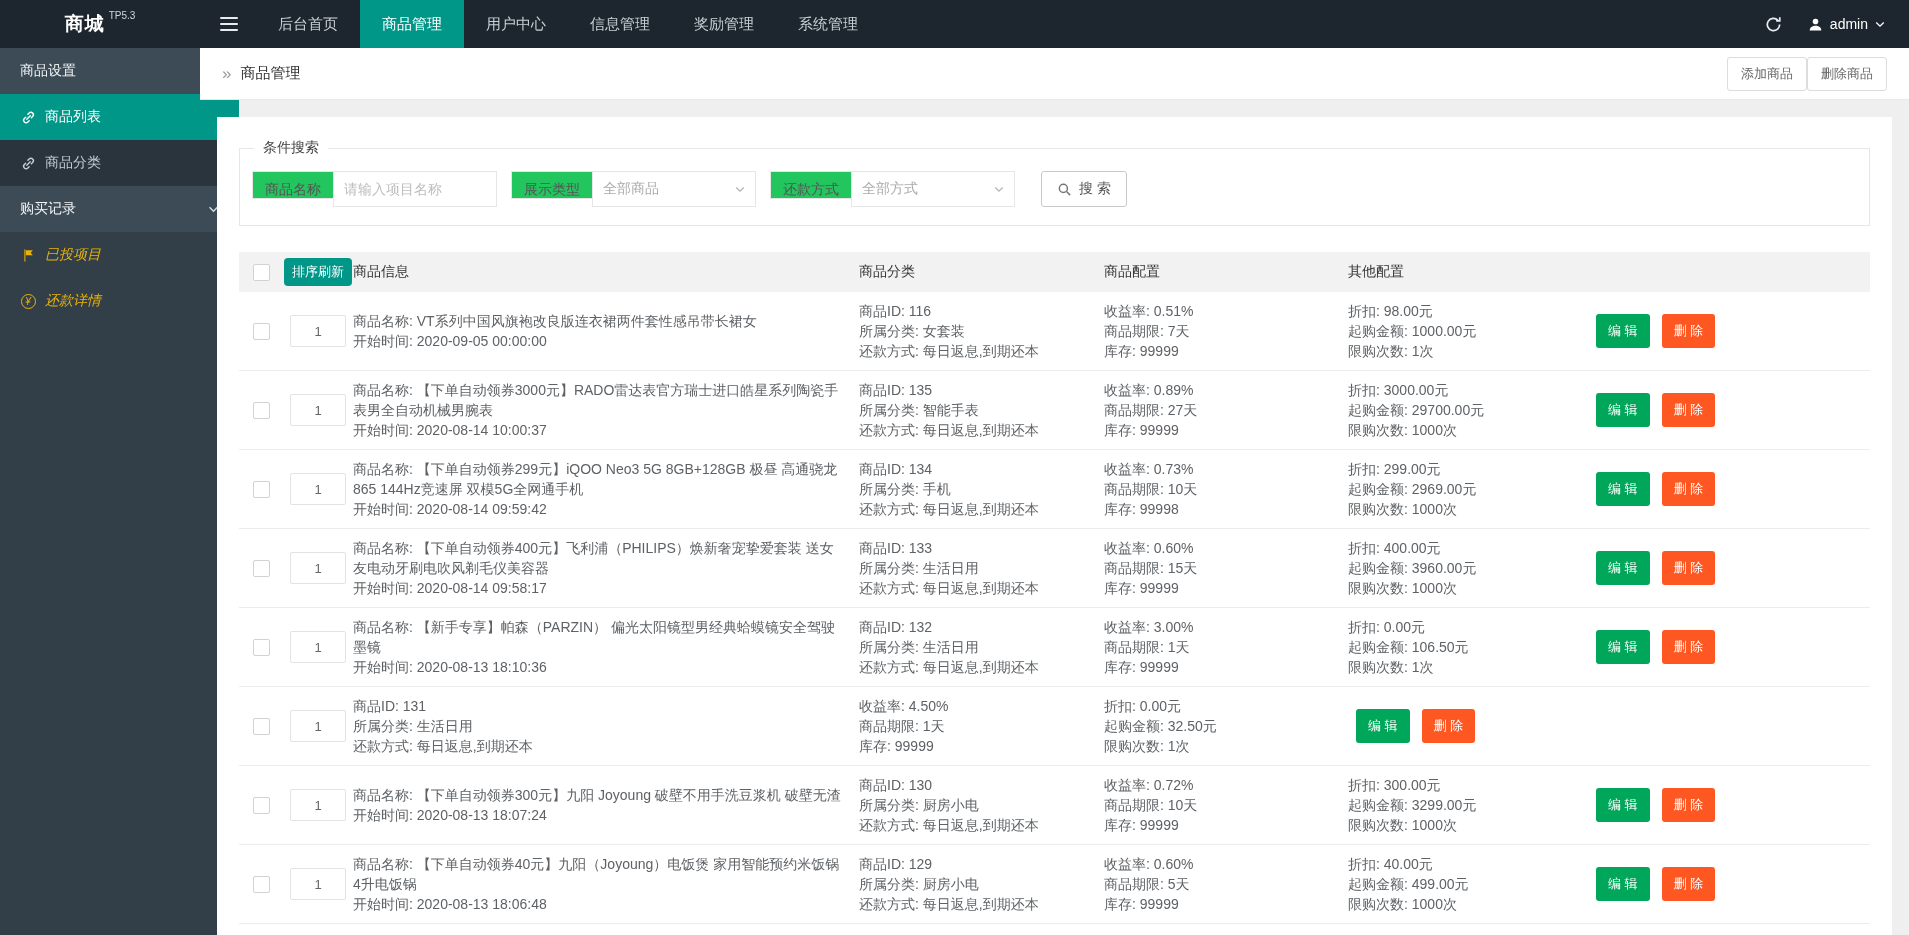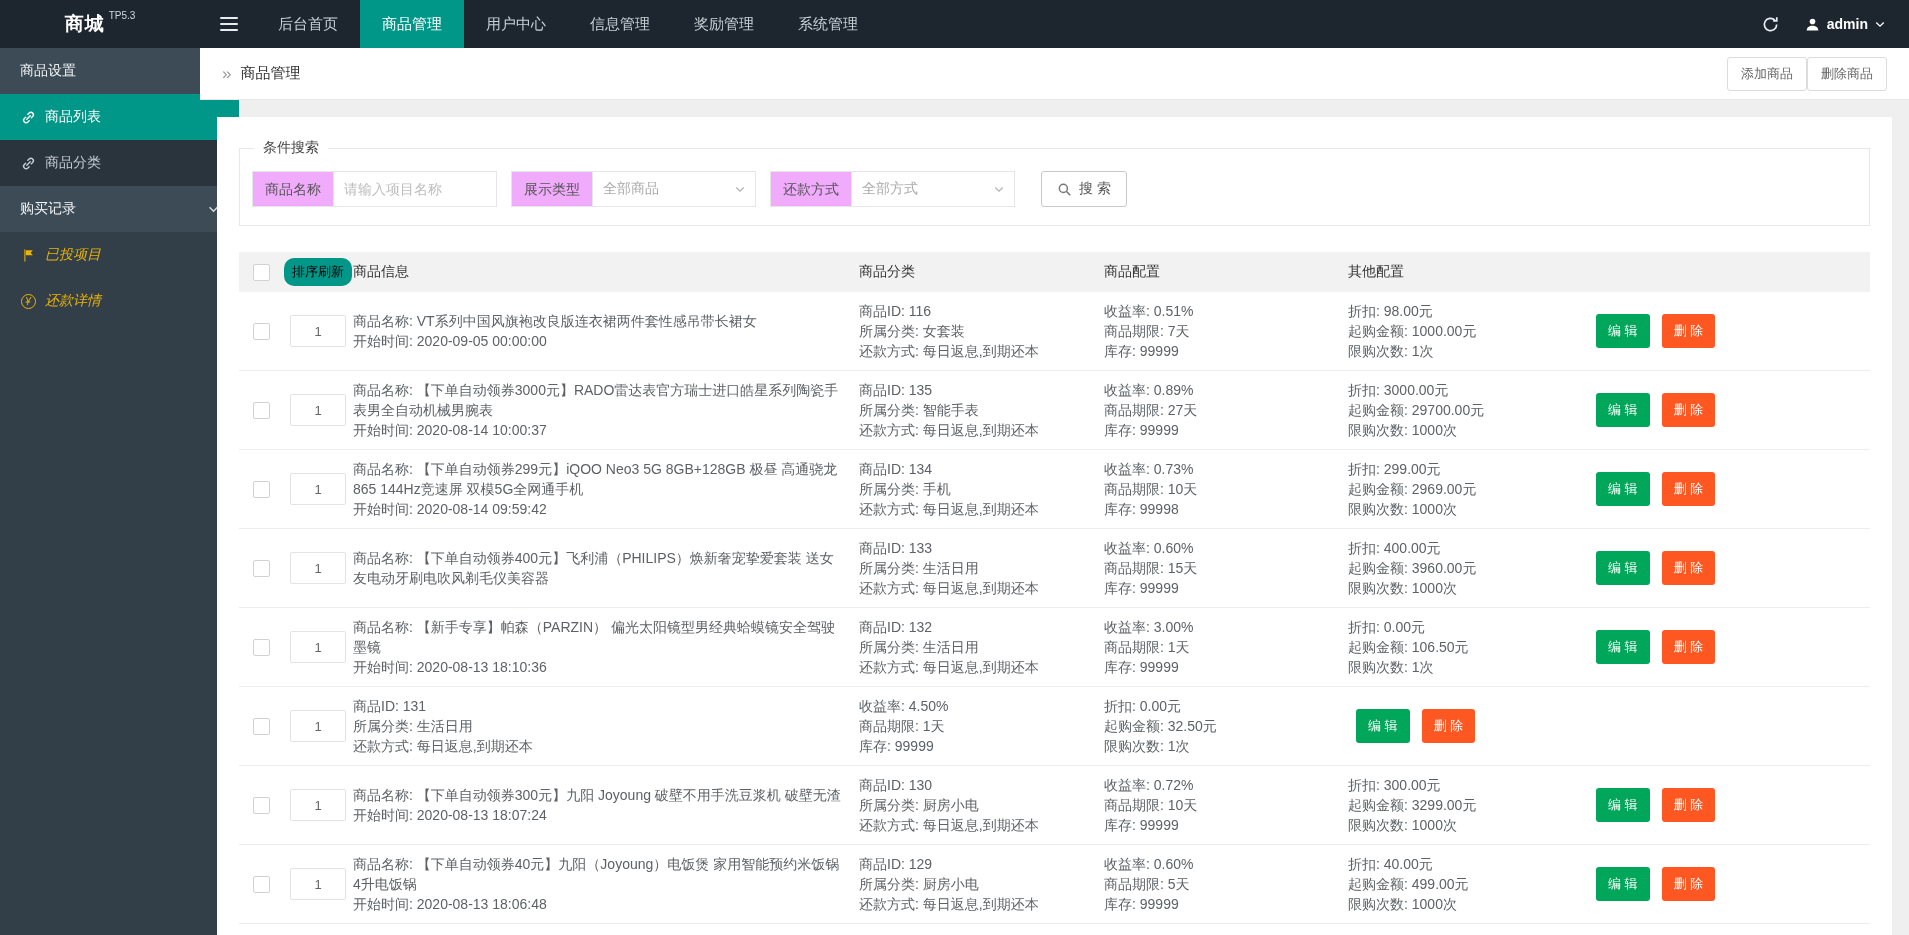--- a/index.html
+++ b/index.html
@@ -10,21 +10,21 @@
   
   .topbar { position:absolute; top:0; left:0; right:0; height:48px; background:#1d262e; display:flex; align-items:stretch; z-index:20; }
   .logo { width:200px; display:flex; align-items:center; justify-content:center; cursor:pointer; }
   .logo-text { color:#fff; font-size:19px; font-weight:bold; letter-spacing:1px; }
   .logo-sup { color:#cfd6dc; font-size:10px; margin-left:4px; align-self:flex-start; margin-top:10px; }
   .hamburger { display:flex; flex-direction:column; justify-content:center; gap:4px; margin-left:20px; cursor:pointer; }
   .hamburger span { display:block; width:18px; height:2px; background:#e7ecf0; border-radius:1px; }
   .topnav { display:flex; margin-left:18px; }
   .topnav-item { padding:0 22px; line-height:48px; font-size:15px; color:#c8d0d6; cursor:pointer; white-space:nowrap; }
   .topnav-item.active { background:var(--accent); color:#fff; }
-  .topbar-right { margin-left:auto; display:flex; align-items:center; gap:26px; padding-right:24px;font-weight:bold; }
+  .topbar-right { margin-left:auto; display:flex; align-items:center; gap:26px; padding-right:24px; }
   .icon-btn { display:inline-flex; align-items:center; cursor:pointer; }
   .user { display:flex; align-items:center; gap:7px; color:#fff; font-size:14px; cursor:pointer; }
 
   
   .sidebar { position:absolute; top:48px; left:0; bottom:0; width:239px; background:#333f48; }
   .side-item { height:46px; display:flex; align-items:center; padding:0 20px; font-size:14px; cursor:pointer; }
   .side-item.group { background:#3c4b55; color:#f2f5f7; }
   .side-item.child { background:#2a343c; color:#c6cdd3; }
   .side-item.plain { background:#333f48; color:#eab308;font-style:italic; }
   .side-item.active { background:var(--accent); color:#fff; }
@@ -41,35 +41,35 @@
 
   
   .content { position:absolute; left:200px; top:100px; right:0; bottom:0; padding:17px; overflow:hidden; }
   .card { background:#fff; width:100%; min-height:1100px; padding-top:22px; }
 
   
   .filter { margin:0 22px; border:1px solid #e7e7e7; }
   .filter legend { margin-left:14px; padding:0 9px; font-size:14px; color:#444; }
   .filter-form { display:flex; align-items:center; padding:14px 12px 18px 12px; }
   .field { display:flex; margin-right:14px; }
-  .addon { height:36px; line-height:34px; border:1px solid #e6e6e6; background:#f0abfc; padding:0 12px; font-size:14px; color:#555; white-space:nowrap; }
+  .addon { height:28px; line-height:34px; border:1px solid #e6e6e6; background:#22c55e; padding:0 12px; font-size:14px; color:#555; white-space:nowrap; }
   .field input { height:36px; width:164px; border:1px solid #e6e6e6; margin-left:-1px; padding:0 10px; font-size:14px; color:#666; outline:none; }
   .field input::placeholder { color:#bdbdbd; }
   .select { height:36px; width:164px; border:1px solid #e6e6e6; margin-left:-1px; background:#fff; display:flex; align-items:center; justify-content:space-between; padding:0 10px; font-size:14px; color:#aaa; cursor:pointer; }
   .search-btn { margin-left:12px; height:36px; display:inline-flex; align-items:center; gap:7px; background:#fff; border:1px solid #c9c9c9; border-radius:3px; padding:0 15px; font-size:14px; color:#555; cursor:pointer; }
 
   
   .table { margin:26px 22px 0 22px; }
   .thead, .trow { display:grid; grid-template-columns:44px 70px 506px 245px 244px 240px 1fr; align-items:center; }
   .thead { background:#f2f2f2; height:40px; font-size:14px; color:#333; }
   .trow { padding:9px 0; border-bottom:1px solid #ededed; }
   .col-check { display:flex; justify-content:center; }
   .col-sort { display:flex; justify-content:center; }
   .checkbox { width:17px; height:17px; border:1px solid #d2d2d2; border-radius:2px; background:#fff; cursor:pointer; }
-  .sort-btn { background:var(--accent); color:#000000; border:0; border-radius:10px; font-size:13px; padding:5px 8px; cursor:pointer; white-space:nowrap; }
+  .sort-btn { background:var(--accent); color:#ffffff; border:0; border-radius:4px; font-size:13px; padding:5px 8px; cursor:pointer; white-space:nowrap; }
   .sort-input { width:56px; height:32px; border:1px solid #e3e3e3; border-radius:2px; text-align:center; font-size:13px; color:#666; outline:none; }
   .cell { padding-right:18px; }
   .cell-line { font-size:14px; color:#5e6266; line-height:20px; }
   .col-act { display:flex; padding-left:8px; }
   .btn-edit, .btn-delete { color:#fff; border:0; border-radius:3px; font-size:13px; padding:8px 12px; cursor:pointer; white-space:nowrap; }
   .btn-edit { background:var(--edit); margin-right:12px; }
   .btn-delete { background:var(--del); }
 </style>
 </head>
 <body>
@@ -330,20 +330,21 @@
 
   <div class="trow">
     <div class="col-check">
               <span class="checkbox"></span>
             </div>
     <div class="col-sort">
               <input class="sort-input" value="1" style="">
             </div>
     <div class="cell">
       <div class="cell-line">商品名称: 【下单自动领券400元】飞利浦（PHILIPS）焕新奢宠挚爱套装 送女友电动牙刷电吹风剃毛仪美容器</div>
+      <div class="cell-line">开始时间: 2020-08-14 09:58:17</div>
     </div>
     <div class="cell">
       <div class="cell-line">商品ID: 133</div>
       <div class="cell-line">所属分类: 生活日用</div>
       <div class="cell-line">还款方式: 每日返息,到期还本</div>
     </div>
     <div class="cell">
       <div class="cell-line">收益率: 0.60%</div>
       <div class="cell-line">商品期限: 15天</div>
       <div class="cell-line">库存: 99999</div>

